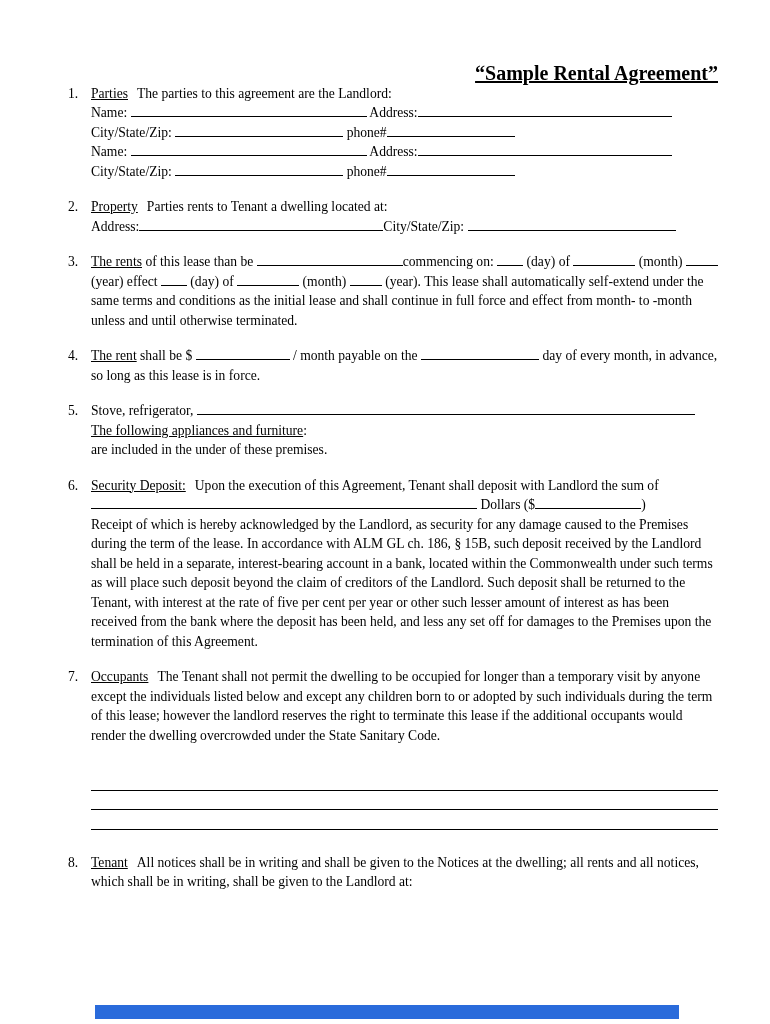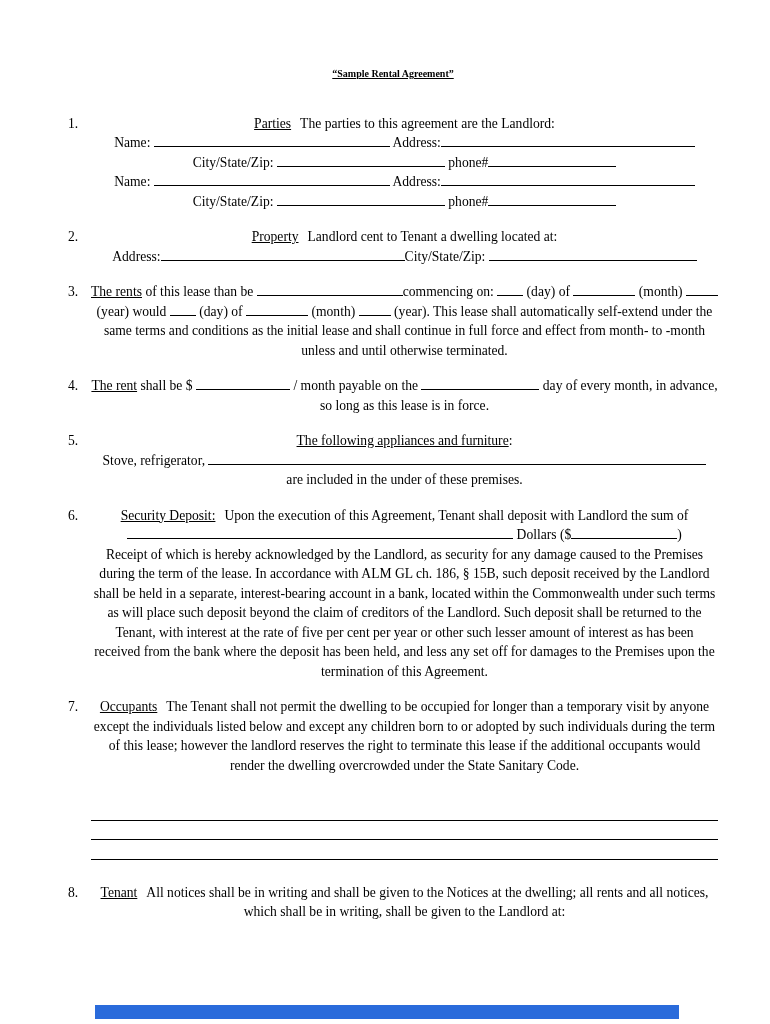--- a/index.html
+++ b/index.html
@@ -8,29 +8,28 @@
     background:#ffffff;
     color:#000000;
     font-family:"Liberation Serif", serif;
     font-size:13.6px;
     line-height:19.5px;
     position:relative;
     padding:64px 52px 0 68px;
     overflow:hidden;
   }
   .doc-title {
-    text-align:center;
-    font-size:10px;
+    text-align:right;
+    font-size:20px;
     font-weight:bold;
     text-decoration:underline;
-    margin-bottom:30px;
   }
   .section { display:flex; margin-bottom:16px; }
   .num { width:23px; flex-shrink:0; }
-  .content { flex:1; min-width:0;text-align:center; }
+  .content { flex:1; min-width:0; }
   .hd { text-decoration:underline; }
   .gap { margin-left:9px; }
   .blank {
     display:inline-block;
     border-bottom:1px solid #000;
     height:13px;
     vertical-align:baseline;
   }
   .rule-lines { margin-top:26px; }
   .rule { border-bottom:1px solid #000; height:19.5px; }
@@ -75,42 +74,42 @@
         <span class="blank" style="width:168px"></span>
         <span>phone#</span><span class="blank" style="width:128px"></span>
       </div>
     </div>
   </div>
 
   <div class="section">
     <div class="num">2.</div>
     <div class="content">
       <div>
-        <span class="hd">Property</span><span class="gap">Landlord cent to Tenant a dwelling located at:</span>
+        <span class="hd">Property</span><span class="gap">Parties rents to Tenant a dwelling located at:</span>
       </div>
       <div>
         <span>Address:</span><span class="blank" style="width:244px"></span><span>City/State/Zip:</span>
         <span class="blank" style="width:208px"></span>
       </div>
     </div>
   </div>
 
   <div class="section">
     <div class="num">3.</div>
     <div class="content">
       <div>
         <span class="hd">The rents</span>
         <span>of this lease than be</span>
         <span class="blank" style="width:146px"></span><span>commencing on:</span>
         <span class="blank" style="width:26px"></span>
         <span>(day) of</span>
         <span class="blank" style="width:62px"></span>
         <span>(month)</span>
         <span class="blank" style="width:32px"></span>
-        <span>(year) would</span>
+        <span>(year) effect</span>
         <span class="blank" style="width:26px"></span>
         <span>(day) of</span>
         <span class="blank" style="width:62px"></span>
         <span>(month)</span>
         <span class="blank" style="width:32px"></span>
         <span>(year). This lease shall automatically self-extend under the same terms and conditions as the initial lease and shall continue in full force and effect from month- to -month unless and until otherwise terminated.</span>
       </div>
     </div>
   </div>
 
@@ -125,25 +124,25 @@
         <span class="blank" style="width:118px"></span>
         <span>day of every month, in advance, so long as this lease is in force.</span>
       </div>
     </div>
   </div>
 
   <div class="section">
     <div class="num">5.</div>
     <div class="content">
       <div>
-        <span class="hd">The following appliances and furniture</span><span>:</span>
+        <span>Stove, refrigerator,</span>
+        <span class="blank" style="width:498px"></span>
       </div>
       <div>
-        <span>Stove, refrigerator,</span>
-        <span class="blank" style="width:498px"></span>
+        <span class="hd">The following appliances and furniture</span><span>:</span>
       </div>
       <div>
         <span>are included in the under of these premises.</span>
       </div>
     </div>
   </div>
 
   <div class="section">
     <div class="num">6.</div>
     <div class="content">

